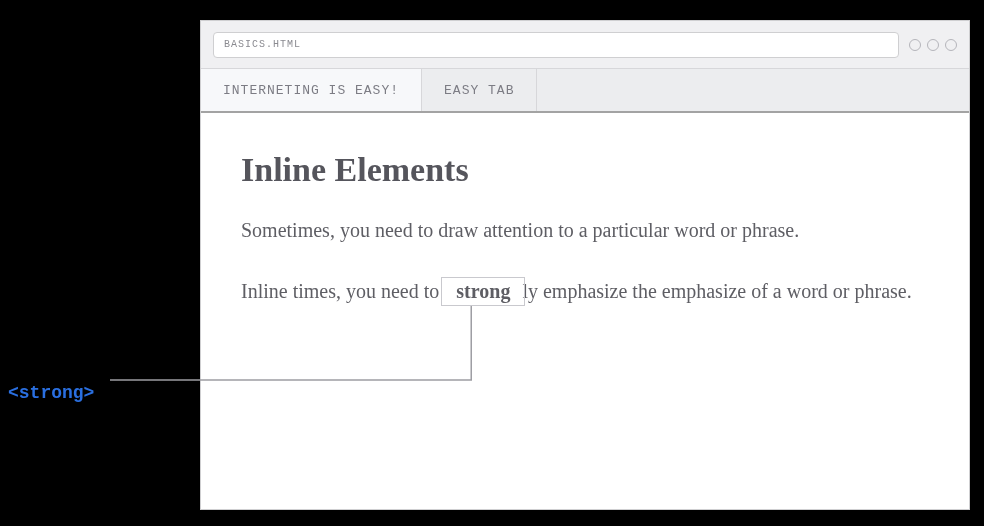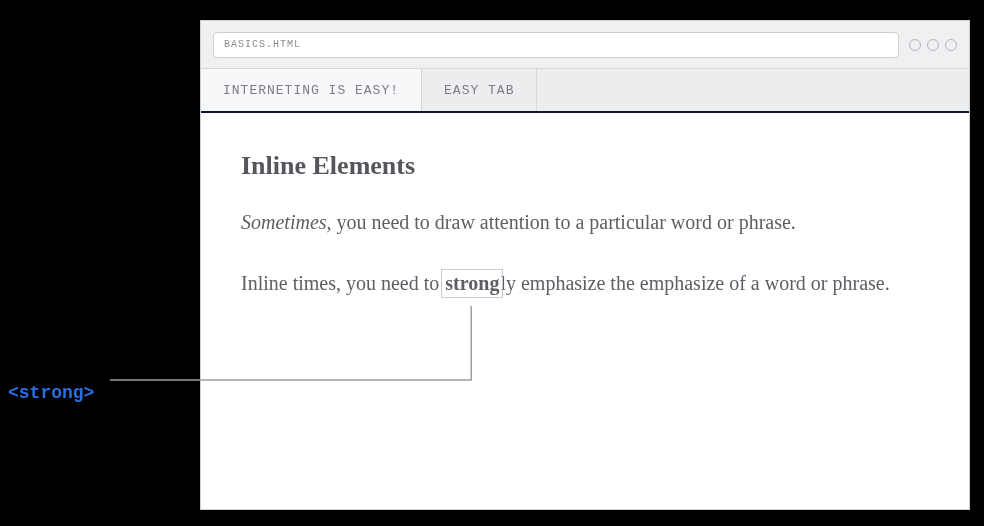--- a/index.html
+++ b/index.html
@@ -52,21 +52,21 @@
   .win-dot {
     width: 12px;
     height: 12px;
     border: 1.5px solid #b5b5bb;
     border-radius: 50%;
     background: #f0f0f2;
   }
   .tabs-row {
     height: 44px;
     background: #ecedef;
-    border-bottom: 2px solid #0f172a;
+    border-bottom: 2px solid #a3a3a3;
     display: flex;
     align-items: stretch;
   }
   .tab {
     padding: 0 22px;
     display: flex;
     align-items: center;
     font-family: 'Courier New', monospace;
     font-size: 13px;
     letter-spacing: 1px;
@@ -78,34 +78,34 @@
     background: #f7f8fa;
   }
   .content {
     padding: 38px 40px;
     color: #5e5e64;
   }
   .content h1 {
     margin: 0 0 26px 0;
     font-family: Georgia, serif;
     font-weight: bold;
-    font-size: 26px;
+    font-size: 34px;
     color: #55555c;
   }
   .content p {
     margin: 0 0 30px 0;
     font-size: 20px;
     line-height: 1.55;
   }
-  .em { font-style: italic; }
+  .em { }
   .strong-box {
     font-weight: bold;
     display: inline-block;
     border: 1px solid #c9c9ce;
-    padding: 0 3px;
+    padding: 0 14px;
     margin: 0 -3px;
     line-height: 1.35;
     position: relative;
   }
   .annotation-label {
     position: absolute;
     left: 8px;
     top: 383px;
     font-family: 'Courier New', monospace;
     font-size: 18px;

